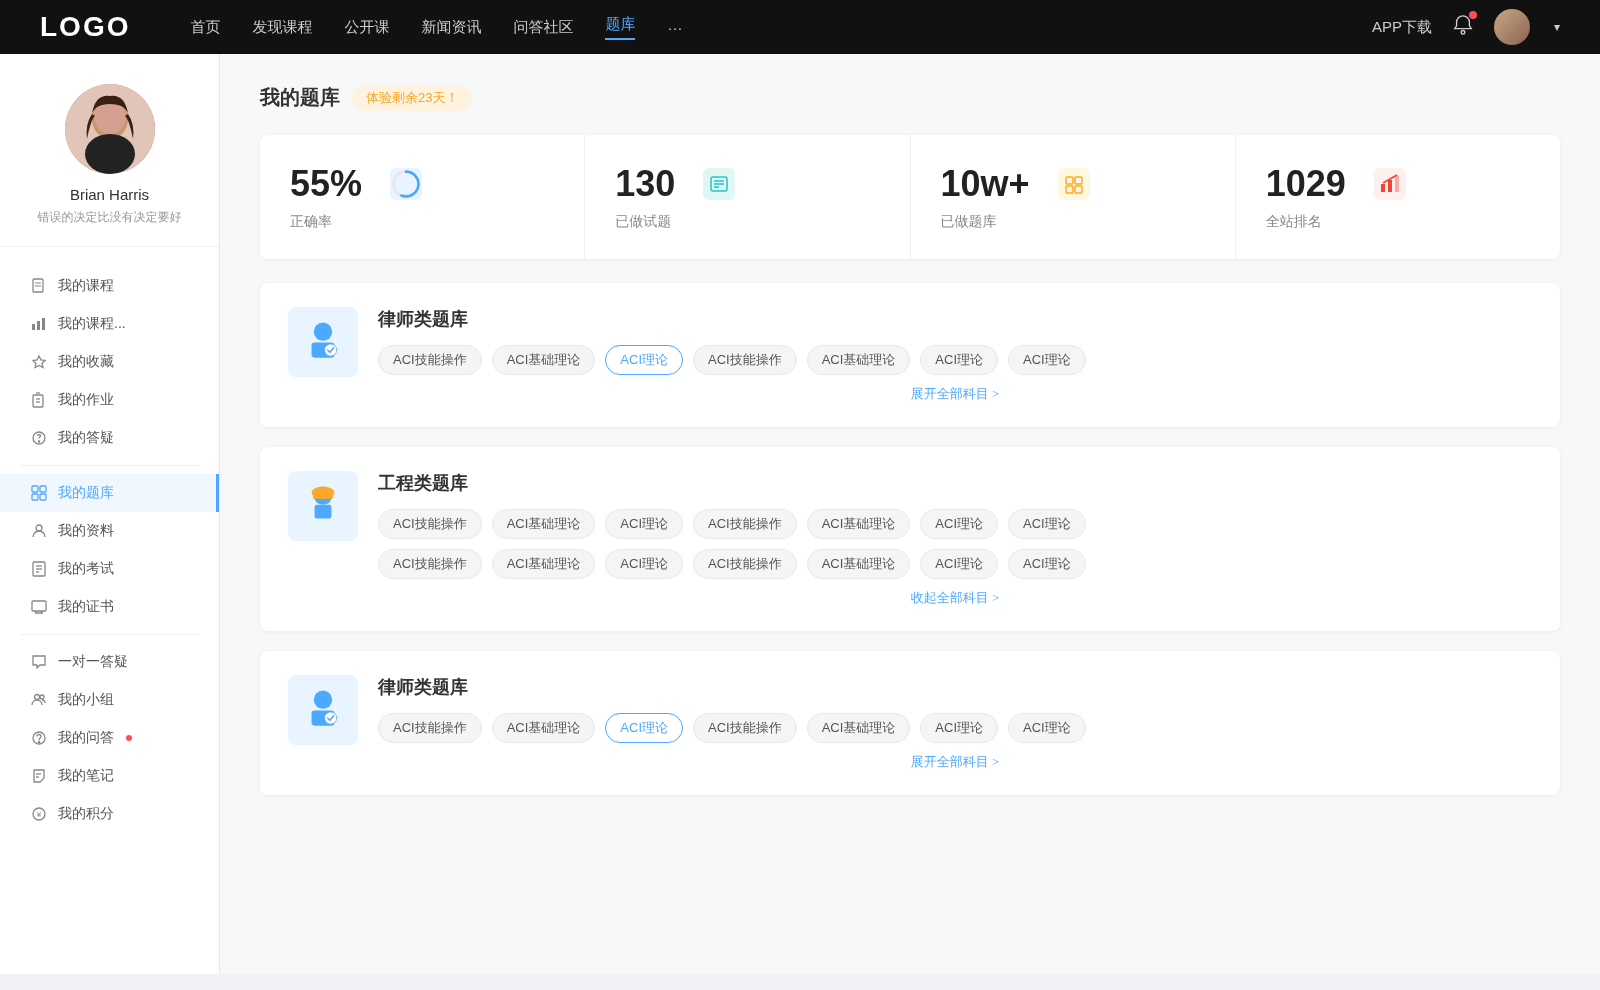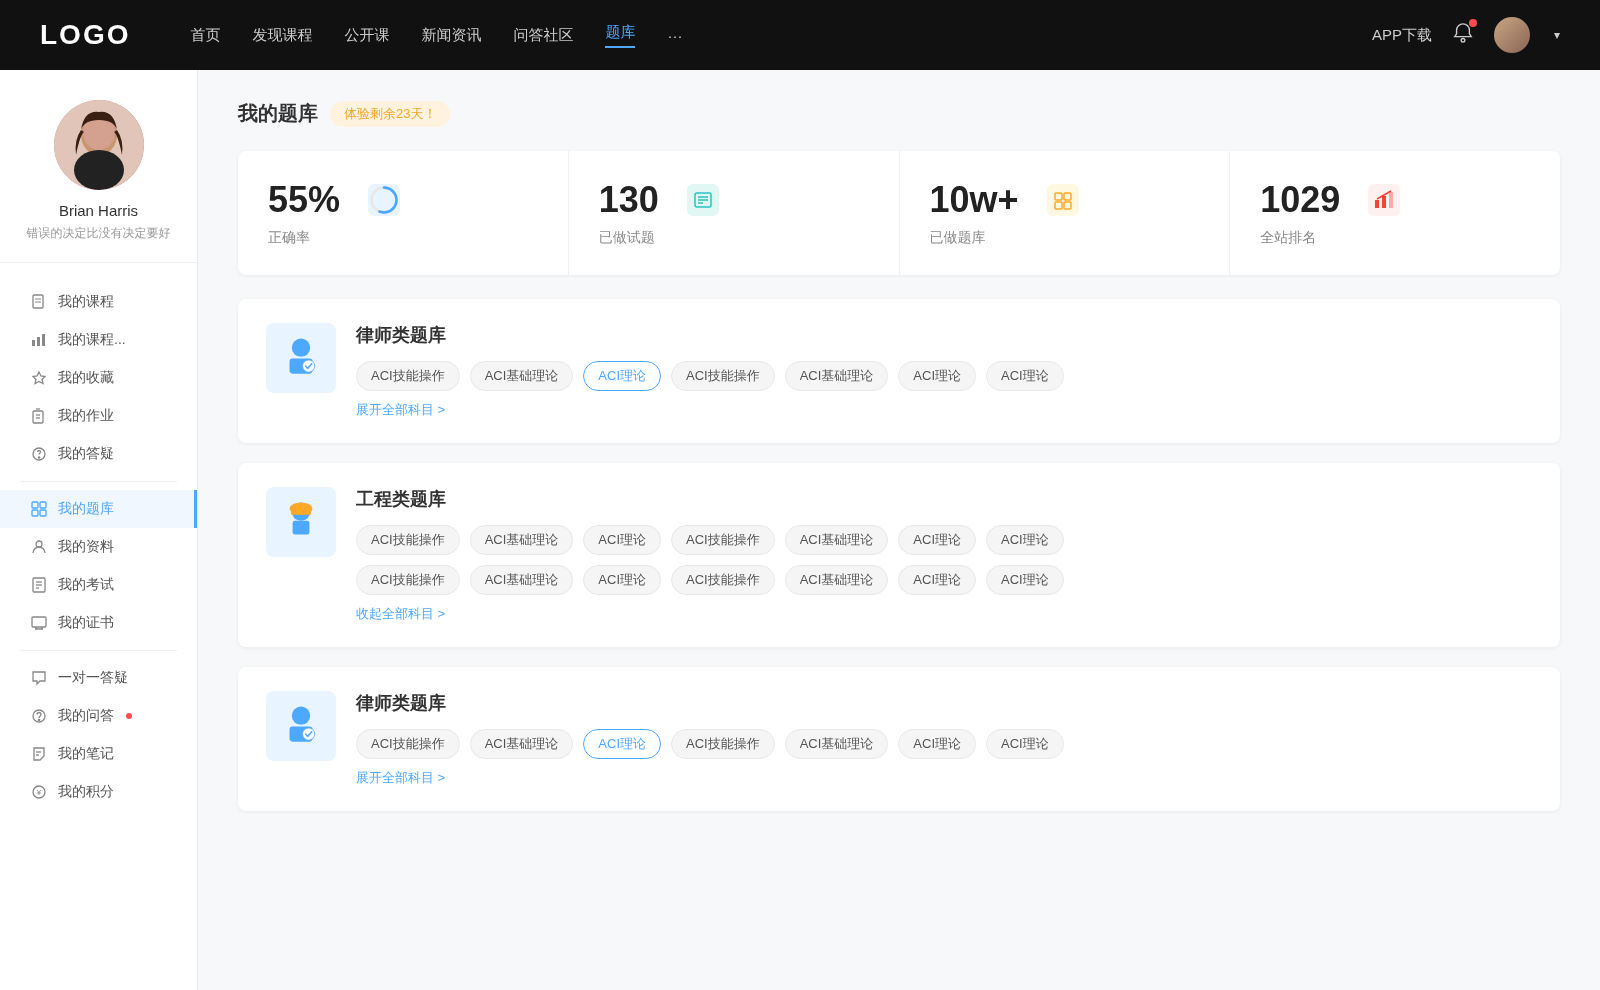--- a/index.html
+++ b/index.html
@@ -1,35 +1,35 @@
 <!DOCTYPE html>
 <html><head>
   <meta charset="utf-8">
   <style>
     * { box-sizing: border-box; margin: 0; padding: 0; }
     body { font-family: -apple-system, BlinkMacSystemFont, 'PingFang SC', 'Microsoft YaHei', sans-serif; background: #f0f2f5; min-height: 990px; }
 
     
-    .header { background: #111; height: 70px; display: flex; align-items: center; padding: 7px 40px; position: relative; }
+    .header { background: #111; height: 54px; display: flex; align-items: center; padding: 7px 40px; position: relative; }
     .header-logo { color: white; font-size: 28px; font-weight: 700; letter-spacing: 2px; margin-right: 60px; }
     .header-nav { display: flex; align-items: center; gap: 32px; flex: 1; }
     .nav-item { color: #ccc; font-size: 15px; cursor: pointer; text-decoration: none; }
     .nav-item.active { color: #4da8ff; border-bottom: 2px solid #4da8ff; padding-bottom: 4px; }
     .header-right { display: flex; align-items: center; gap: 20px; }
     .app-download { color: #ccc; font-size: 15px; cursor: pointer; text-align: right; }
     .bell-icon { position: relative; cursor: pointer; }
     .bell-dot { position: absolute; top: -3px; right: -3px; width: 8px; height: 8px; background: #ff4d4f; border-radius: 50%; }
     .avatar-placeholder { width: 36px; height: 36px; border-radius: 50%; background: linear-gradient(135deg, #c8a882, #8b6355); }
     .chevron-down { color: #ccc; font-size: 12px; margin-left: 4px; }
 
     
     .main-layout { display: flex; min-height: calc(990px - 70px); }
 
     
-    .sidebar { width: 198px; background: white; padding: 30px 0; border-right: 1px solid #e8e8e8; flex-shrink: 0; }
+    .sidebar { width: 220px; background: white; padding: 30px 0; border-right: 1px solid #e8e8e8; flex-shrink: 0; }
     .profile-section { text-align: center; padding: 0 20px 20px; border-bottom: 1px solid #f0f0f0; margin-bottom: 10px; }
     .profile-avatar { width: 90px; height: 90px; border-radius: 50%; background: linear-gradient(135deg, #d4a9a0, #c07060); margin: 0 auto 12px; overflow: hidden; display: flex; align-items: center; justify-content: center; }
     .profile-name { font-size: 15px; color: #333; font-weight: 500; margin-bottom: 6px; }
     .profile-motto { font-size: 12px; color: #999; }
     .sidebar-menu { padding: 10px 0; }
     .menu-item { display: flex; align-items: center; gap: 10px; padding: 10px 30px; cursor: pointer; color: #555; font-size: 14px; }
     .menu-item.active { color: #4da8ff; font-weight: 500; border-right: 3px solid #4da8ff; background: #f0f7ff; }
     .menu-icon { width: 18px; height: 18px; display: flex; align-items: center; justify-content: center; color: #888; font-size: 14px; }
     .menu-item.active .menu-icon { color: #4da8ff; }
     .menu-divider { height: 1px; background: #f0f0f0; margin: 8px 20px; }
@@ -62,21 +62,21 @@
 
     
     .bank-card { background: white; border-radius: 8px; padding: 24px 28px; margin-bottom: 20px; box-shadow: 0 1px 4px rgba(0,0,0,0.06); }
     .bank-card-header { display: flex; align-items: flex-start; gap: 20px; }
     .bank-icon { width: 70px; height: 70px; background: #e8f4ff; border-radius: 8px; display: flex; align-items: center; justify-content: center; flex-shrink: 0; }
     .bank-info { flex: 1; }
     .bank-title { font-size: 18px; font-weight: 600; color: #333; margin-bottom: 14px; }
     .bank-tags { display: flex; flex-wrap: wrap; gap: 10px; }
     .tag { padding: 5px 14px; border-radius: 20px; font-size: 13px; background: #f5f5f5; color: #555; cursor: pointer; border: 1px solid #e8e8e8; }
     .tag.active { background: white; color: #4da8ff; border: 1.5px solid #4da8ff; }
-    .bank-expand { text-align: left; margin-top: 10px; font-size: 13px; color: #4da8ff; cursor: pointer; }
+    .bank-expand { text-align: center; margin-top: 10px; font-size: 13px; color: #4da8ff; cursor: pointer; font-family: Liberation Serif, serif; }
 
     
     .lawyer-icon svg { width: 42px; height: 42px; }
     .engineer-icon svg { width: 42px; height: 42px; }
 
     
     .progress-circle { width: 32px; height: 32px; }
   </style>
 </head>
 <body>
@@ -233,20 +233,31 @@
 
       <div class="menu-item">
         <span class="menu-icon">
           <svg width="16" height="16" viewBox="0 0 16 16" fill="none" stroke="currentColor" stroke-width="1.3">
               <path d="M2 2h12v9H9l-3 3v-3H2z"></path>
             </svg>
         </span>
         <span>一对一答疑</span>
       </div>
 
+      <div class="menu-item">
+        <span class="menu-icon">
+          <svg width="16" height="16" viewBox="0 0 16 16" fill="none" stroke="currentColor" stroke-width="1.3">
+              <circle cx="6" cy="5" r="2.5"></circle>
+              <circle cx="11" cy="5" r="2"></circle>
+              <path d="M1 13c0-2.8 2.2-5 5-5s5 2.2 5 5"></path>
+              <path d="M11 8c1.7 0 3 1.3 3 3"></path>
+            </svg>
+        </span>
+        <span>我的小组</span>
+      </div>
 
       <div class="menu-item">
         <span class="menu-icon">
           <svg width="16" height="16" viewBox="0 0 16 16" fill="none" stroke="currentColor" stroke-width="1.3">
               <circle cx="8" cy="8" r="6"></circle>
               <path d="M6 6.5a2 2 0 014 0c0 1.5-2 2-2 3.5"></path>
               <circle cx="8" cy="12" r="0.7" fill="currentColor"></circle>
             </svg>
         </span>
         <span>我的问答</span>

